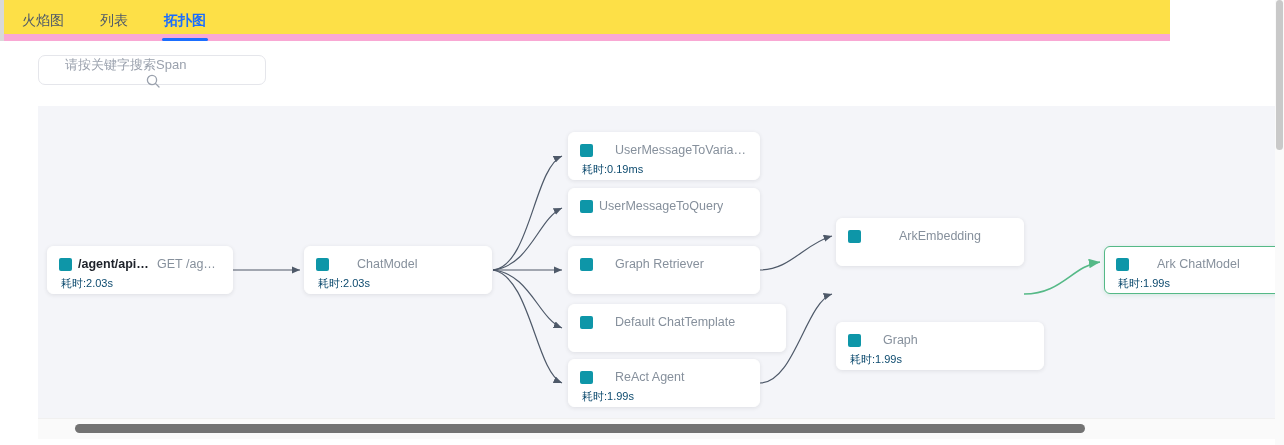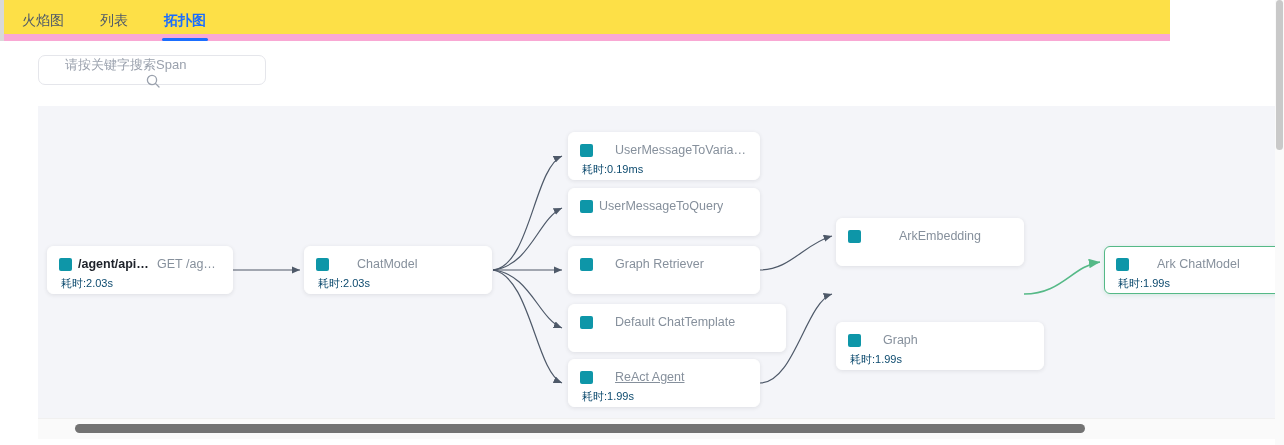--- a/index.html
+++ b/index.html
@@ -300,21 +300,21 @@
     <div class="node" style="left:530px; top:198px; width:218px;">
       <div class="node-title">
         <span class="node-chip"></span>
         <span class="node-name" style="margin-left:16px;">Default ChatTemplate</span>
       </div>
     </div>
 
     <div class="node" style="left:530px; top:253px; width:192px;">
       <div class="node-title">
         <span class="node-chip"></span>
-        <span class="node-name" style="margin-left:16px;text-decoration:underline;">ReAct Agent</span>
+        <span class="node-name" style="margin-left:16px;">ReAct Agent</span>
       </div>
       <div class="node-dur">耗时:1.99s</div>
     </div>
 
     <div class="node" style="left:798px; top:112px; width:188px;">
       <div class="node-title">
         <span class="node-chip"></span>
         <span class="node-name" style="margin-left:32px;">ArkEmbedding</span>
       </div>
     </div>

